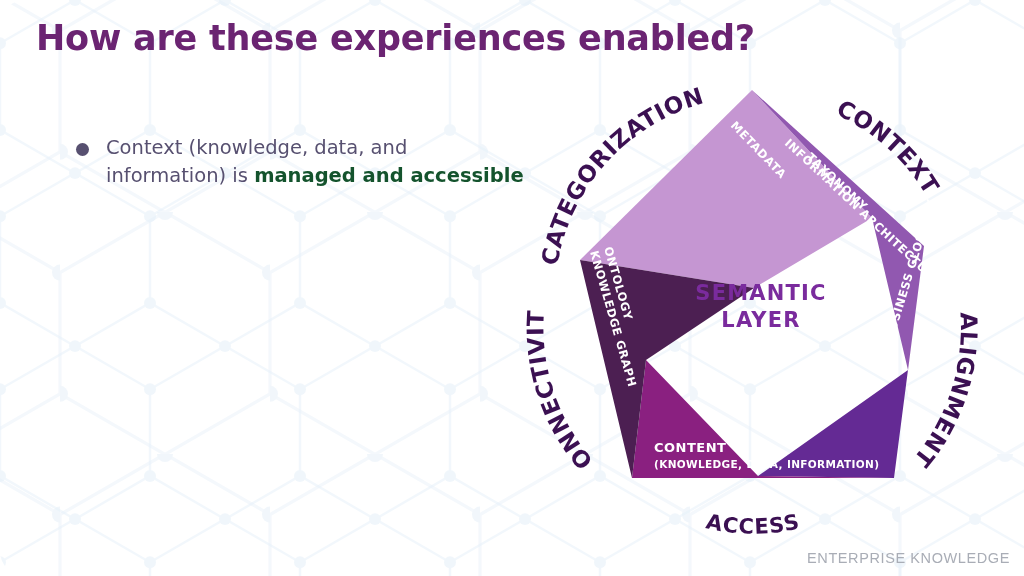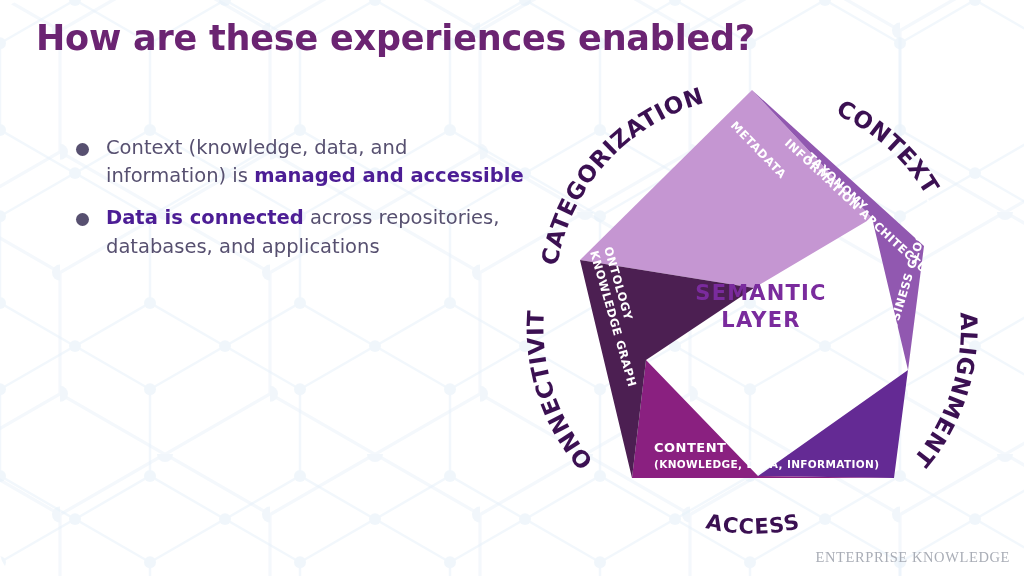--- a/index.html
+++ b/index.html
@@ -27,30 +27,30 @@
     position:absolute;left:72px;top:134px;width:452px;z-index:5;
   }
   .bullet{
     position:relative;padding-left:34px;margin-bottom:14px;
     font-size:19.5px;line-height:28.2px;color:#575070;
   }
   .bullet .dot{
     position:absolute;left:4px;top:9px;width:13px;height:13px;
     border-radius:50%;background:#575070;
   }
-  .bullet b{font-weight:bold;color:#4c1d95;}
+  .bullet b{font-weight:bold;color:#14532d;}
 
   
   #diagram{position:absolute;left:508px;top:78px;width:516px;height:470px;z-index:4;}
 
   
   #footer{
     position:absolute;right:14px;bottom:10px;z-index:6;
     font-size:14.5px;letter-spacing:0.6px;color:#a9adb6;
-    font-family:Liberation Serif, serif;
+    font-family:Liberation Sans, sans-serif;
   }
 </style>
 </head>
 <body>
 
 <div id="slide">
 
   <svg id="bg" viewBox="0 0 1024 576" xmlns="http://www.w3.org/2000/svg">
     <rect x="0" y="0" width="1024" height="576" fill="#ffffff"></rect>
     <defs>
@@ -89,24 +89,20 @@
 
   <div id="title">How are these experiences enabled?</div>
 
   <div id="bullets">
 
     <div class="bullet">
       <span class="dot"></span>
       <span>Context (knowledge, data, and information) is </span><b>managed and accessible</b><span></span>
     </div>
 
-    <div class="bullet">
-      <span class="dot"></span>
-      <span></span><b>Data is connected</b><span> across repositories, databases, and applications</span>
-    </div>
 
 
   </div>
 
   <svg id="diagram" viewBox="0 0 516 470" xmlns="http://www.w3.org/2000/svg">
 
     <defs>
 
       <path id="p-categorization" d="M 48,196 A 202,202 0 0 1 205,23"></path>
       <path id="p-context" d="M 283,22 A 202,202 0 0 1 437,160"></path>

